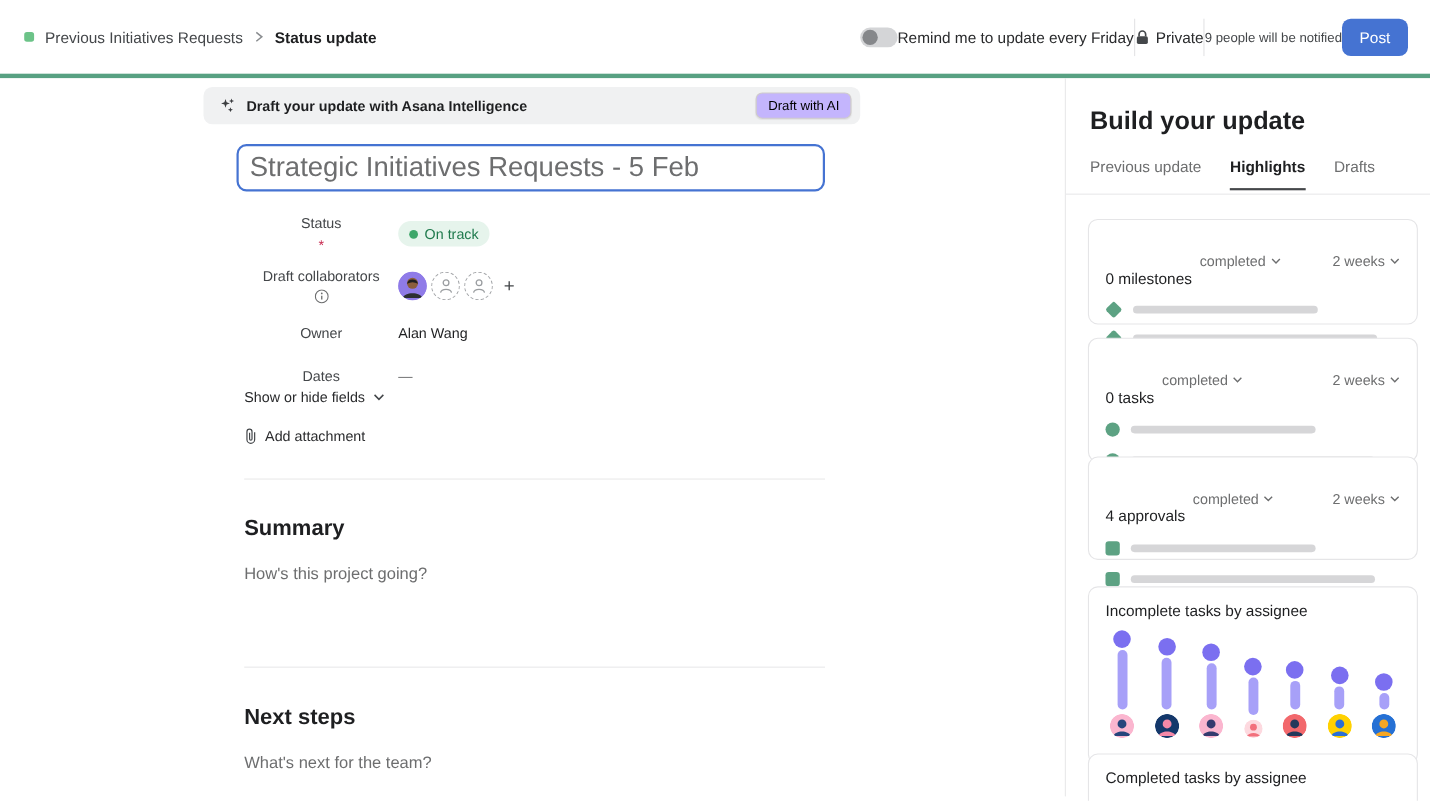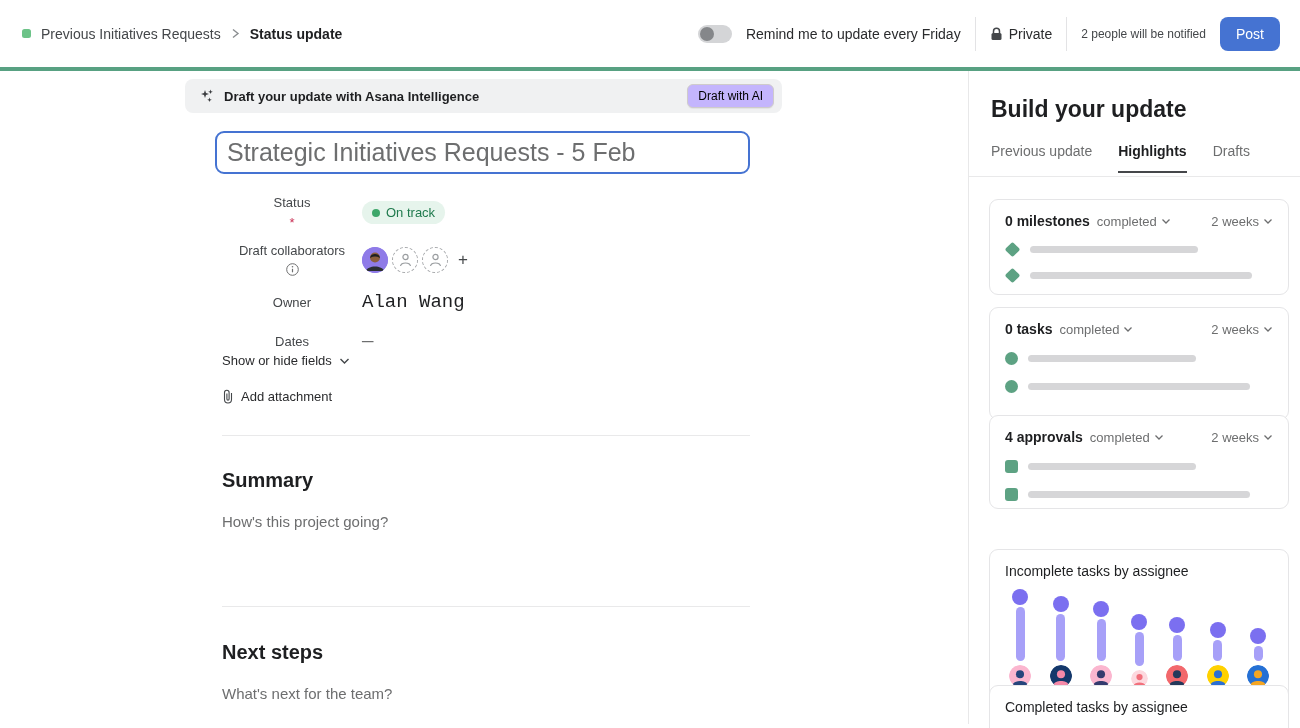--- a/index.html
+++ b/index.html
@@ -11,21 +11,21 @@
   html,body{width:1300px;height:728px;overflow:hidden;background:#fff;
     font-family:"Liberation Sans",sans-serif;color:var(--text_primary);}
   
   .topbar{height:71px;display:flex;align-items:center;justify-content:space-between;
     padding:0 20px 0 22px;border-bottom:4px solid var(--accent_green);}
   .crumbs{display:flex;align-items:center;gap:10px;font-size:14px;}
   .proj-dot{width:9px;height:9px;border-radius:2.5px;background:#6CC388;}
   .crumb-link{color:#44474a;cursor:pointer;}
   .crumb-current{font-weight:700;}
   .chev-sep{color:#8a8d90;font-size:13px;}
-  .topbar-right{display:flex;align-items:center;gap:14px;}
+  .topbar-right{display:flex;align-items:center;}
   .toggle{width:34px;height:18px;border-radius:9px;background:#D4D5D7;position:relative;cursor:pointer;}
   .toggle .knob{position:absolute;left:2px;top:2px;width:14px;height:14px;border-radius:50%;background:#85878A;}
   .toggle-label{font-size:14px;color:#2a2b2d;}
   .vdiv{width:1px;height:34px;background:#E3E3E5;}
   .lockwrap{display:flex;align-items:center;gap:6px;font-size:14px;color:#2a2b2d;}
   .notify{font-size:12px;color:#44474a;}
   .btn-outline{display:flex;align-items:center;gap:7px;font-size:14px;color:#1e1f21;
     border:1px solid #CFCBCB;border-radius:8px;background:#fff;padding:8px 14px;cursor:pointer;}
   .btn-post{background:var(--post_blue);color:#fff;font-size:14px;border:none;border-radius:8px;
     padding:9px 16px;cursor:pointer;}
@@ -46,37 +46,37 @@
   .flabel{width:140px;font-size:13px;color:#44474a;display:flex;align-items:center;gap:5px;flex-direction:column;}
   .req{color:#C92F54;}
   .badge{display:inline-flex;align-items:center;gap:6px;background:var(--badge_bg);color:var(--badge_text);
     font-size:13px;padding:4px 10px;border-radius:13px;cursor:pointer;justify-content:space-between;}
   .badge .dot{width:8px;height:8px;border-radius:50%;background:var(--badge_dot);}
   .avatars{display:flex;align-items:center;gap:4px;}
   .av-photo{width:26px;height:26px;border-radius:50%;overflow:hidden;background:#8F7BE8;cursor:pointer;}
   .av-dashed{width:26px;height:26px;border-radius:50%;border:1px dashed #A5A7AA;display:flex;
     align-items:center;justify-content:center;cursor:pointer;background:#fff;}
   .plus-small{font-size:17px;color:#44474a;margin-left:6px;cursor:pointer;}
-  .fvalue{font-size:19px;color:var(--text_primary);cursor:pointer;font-family:Liberation Mono, monospace;}
+  .fvalue{font-size:13px;color:var(--text_primary);cursor:pointer;}
   .linkrow{position:absolute;left:222px;font-size:13px;color:#2a2b2d;display:flex;align-items:center;
     gap:7px;cursor:pointer;}
   .divider{position:absolute;left:222px;width:528px;height:1px;background:#E9E9EA;}
   .sec-h{position:absolute;left:222px;font-size:20px;font-weight:700;}
   .sec-ph{position:absolute;left:222px;font-size:15px;color:var(--text_secondary);cursor:text;}
   
   .sidebar{width:332px;border-left:1px solid #E8E8E9;position:relative;}
   .sb-title{position:absolute;left:22px;top:25px;font-size:23px;font-weight:700;}
   .tabs{position:absolute;left:22px;top:72px;display:flex;gap:26px;font-size:14px;}
   .tab{color:var(--text_secondary);padding-bottom:12px;cursor:pointer;}
   .tab.active{color:var(--text_primary);font-weight:700;border-bottom:2px solid #45474A;}
   .tabs-div{position:absolute;left:0;top:105px;width:332px;height:1px;background:#E9E9EA;}
   .card{position:absolute;left:20px;width:300px;background:#fff;border:1px solid var(--border_gray);
     border-radius:9px;padding:13px 15px;cursor:pointer;}
   .card-head{display:flex;align-items:center;font-size:14px;gap:7px;}
-  .card-count{font-weight:700;}
+  .card-count{font-weight:400;margin-top:32px;}
   .drop{display:flex;align-items:center;gap:4px;color:var(--text_secondary);font-size:13px;cursor:pointer;}
   .card-spacer{flex:1;}
   .skel-row{display:flex;align-items:center;gap:10px;margin-top:15px;}
   .skel{height:7px;border-radius:4px;background:var(--skeleton_gray);}
   .ico-diamond{width:11px;height:11px;border-radius:2px;background:var(--icon_green);transform:rotate(45deg);margin:0 2px;}
   .ico-circle{width:13px;height:13px;border-radius:50%;background:var(--icon_green);}
   .ico-square{width:13px;height:13px;border-radius:3px;background:var(--icon_green);}
   .chart-title{font-size:14px;}
   .chart{display:flex;justify-content:space-between;align-items:flex-end;height:100px;
     margin-top:8px;padding:0 4px;}
@@ -104,21 +104,21 @@
     <span class="toggle-label">Remind me to update every Friday</span>
     <div class="vdiv"></div>
     <div class="lockwrap">
       <svg width="13" height="14" viewBox="0 0 13 14">
           <rect x="1.5" y="6" width="10" height="7" rx="1.5" fill="#44474a"></rect>
           <path d="M3.5 6 V4.2 a3 3 0 0 1 6 0 V6" stroke="#44474a" stroke-width="1.5" fill="none"></path>
         </svg>
       <span>Private</span>
     </div>
     <div class="vdiv"></div>
-    <span class="notify">2 people will be notified</span>
+    <span class="notify">9 people will be notified</span>
     <button class="btn-post">Post</button>
   </div>
 </div>
 
 <div class="content">
 
   <div class="main">
     <div class="banner">
       <svg width="16" height="16" viewBox="0 0 16 16">
           <path d="M6 2 L7 5 L10 6 L7 7 L6 10 L5 7 L2 6 L5 5 Z" fill="#3b3d40"></path>
@@ -291,21 +291,21 @@
       <div class="skel-row">
           <span class="ico-square"></span>
           <span class="skel" style="width:168px"></span>
         </div>
       <div class="skel-row">
           <span class="ico-square"></span>
           <span class="skel" style="width:222px"></span>
         </div>
     </div>
 
-    <div class="card" style="top:478px;height:162px">
+    <div class="card" style="top:462px;height:162px">
       <div class="chart-title">Incomplete tasks by assignee</div>
       <div class="chart">
           <div class="col">
             <div class="lolli-head" style="height: 16px; width: 16px;"></div>
             <div class="lolli-stem" style="height: 54px;"></div>
             <div class="col-avatar" style="height: 22px; width: 22px;"><svg width="22" height="22" viewBox="0 0 24 24">
                 <circle cx="12" cy="12" r="12" fill="#FBB6CF"></circle>
                 <circle cx="12" cy="10" r="4.4" fill="#26457C"></circle>
                 <path d="M3.5 22 c1.8-6 15.2-6 17 0 z" fill="#26457C"></path>
               </svg></div>

